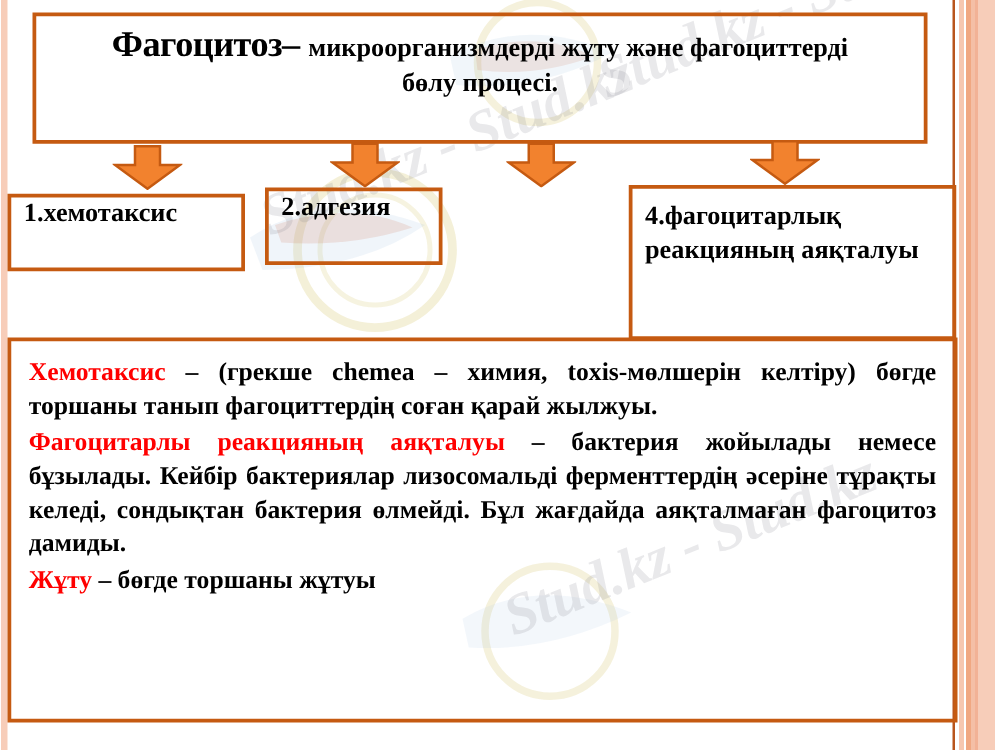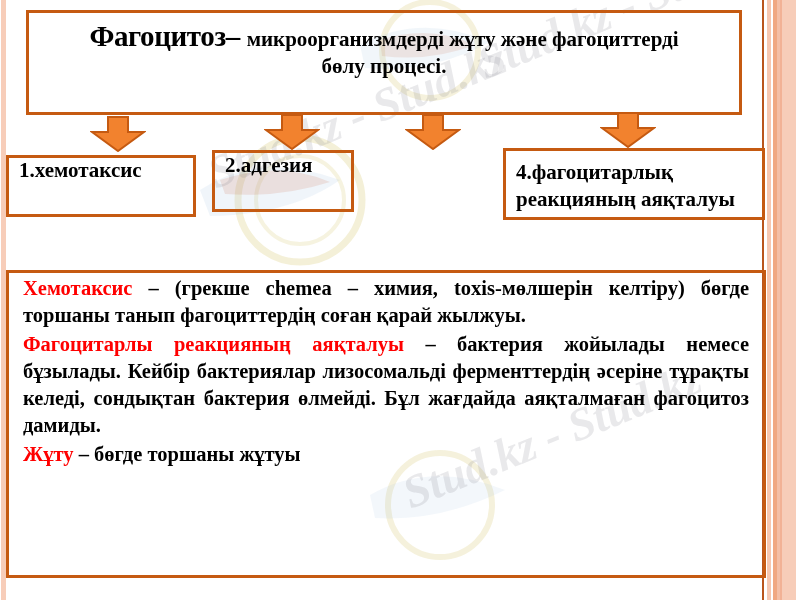--- a/index.html
+++ b/index.html
@@ -108,35 +108,35 @@
     align-items: flex-start;
     color: #000;
     font-weight: bold;
     font-size: 21px;
     padding-left: 10px;
   }
   #step1 { left: 6px;   top: 155px; width: 190px; height: 62px; }
   #step2 { left: 212px; top: 150px; width: 142px; height: 62px; }
   #step3 { left: 377px; top: 150px; width: 121px; height: 62px; }
   #step4 {
-    left: 503px; top: 148px; width: 262px; height: 72px;
+    left: 503px; top: 148px; width: 262px; height: 124px;
     align-items: flex-start;
     padding-top: 8px;
     line-height: 1.28;
   }
 
   
   .text-box {
     position: absolute;
     left: 6px; top: 270px;
     width: 760px; height: 308px;
     border: 3px solid #c55a11;
     box-sizing: border-box;
     background: transparent;
-    padding: 2px 14px 0 14px;
+    padding: 12px 14px 0 14px;
   }
   .para {
     color: #000;
     font-weight: bold;
     font-size: 20.5px;
     line-height: 1.33;
     margin: 0 0 1px 0;
   }
   .just { text-align: justify; text-align-last: left; }
   .red { color: #ff0000; }

